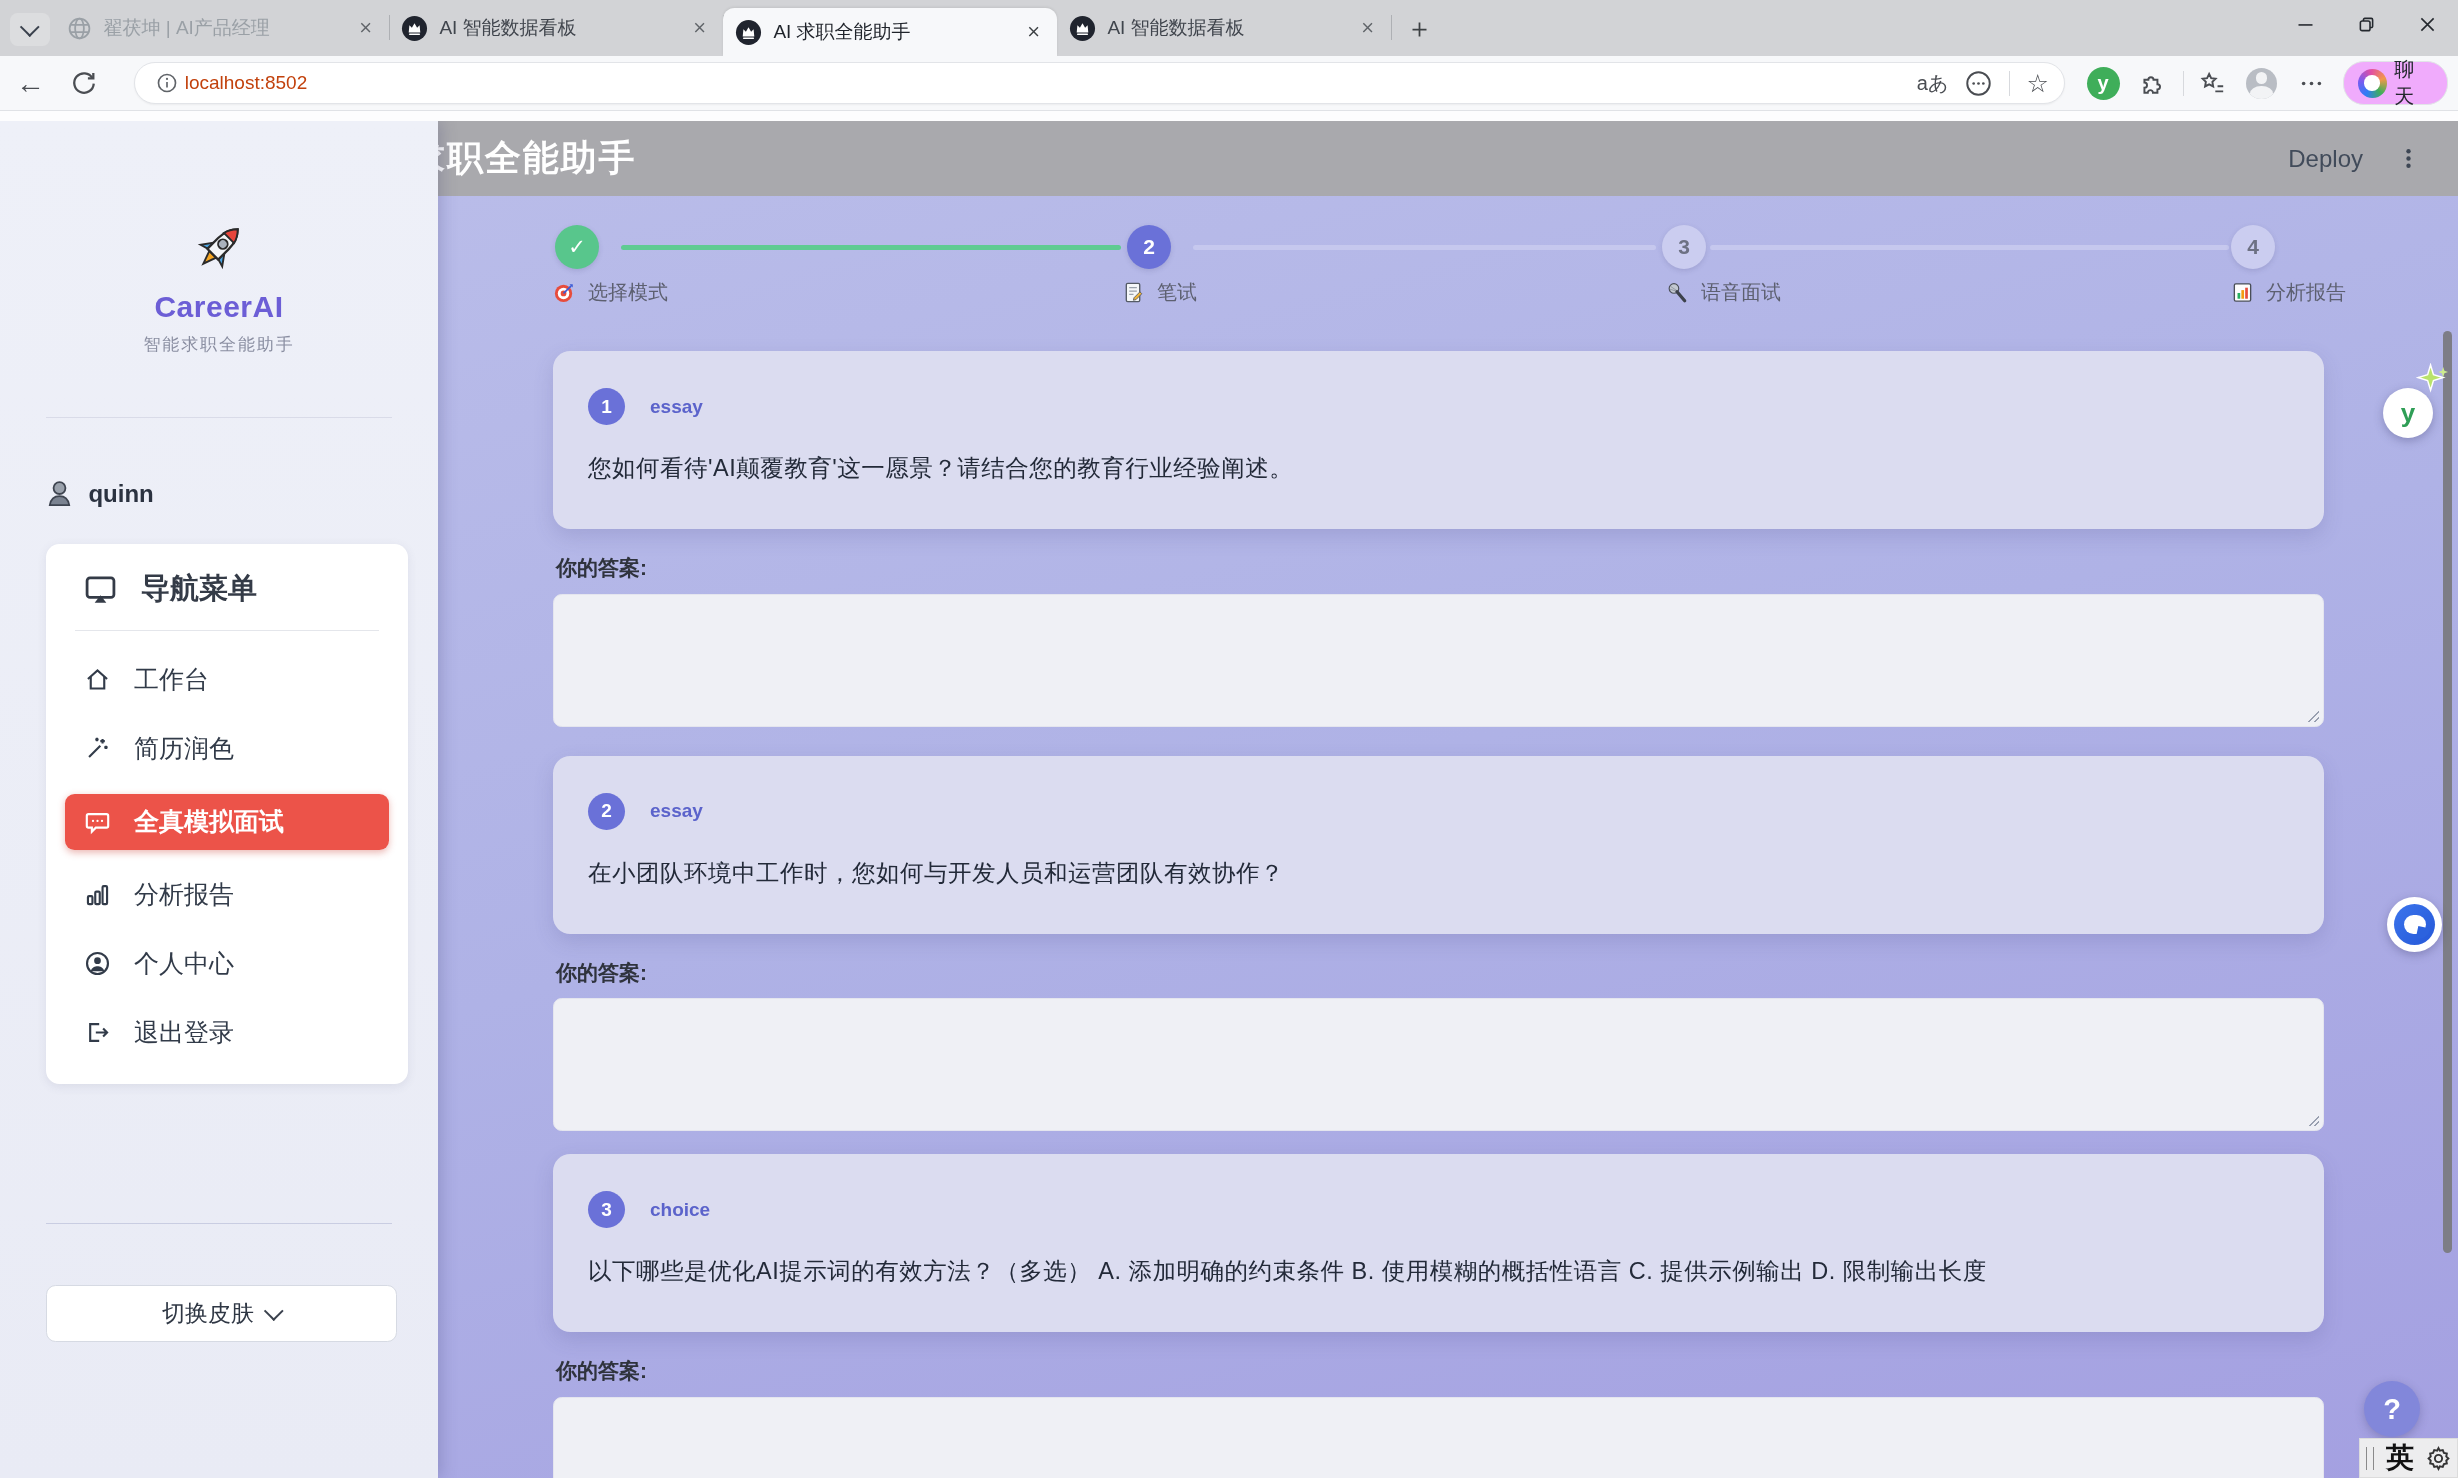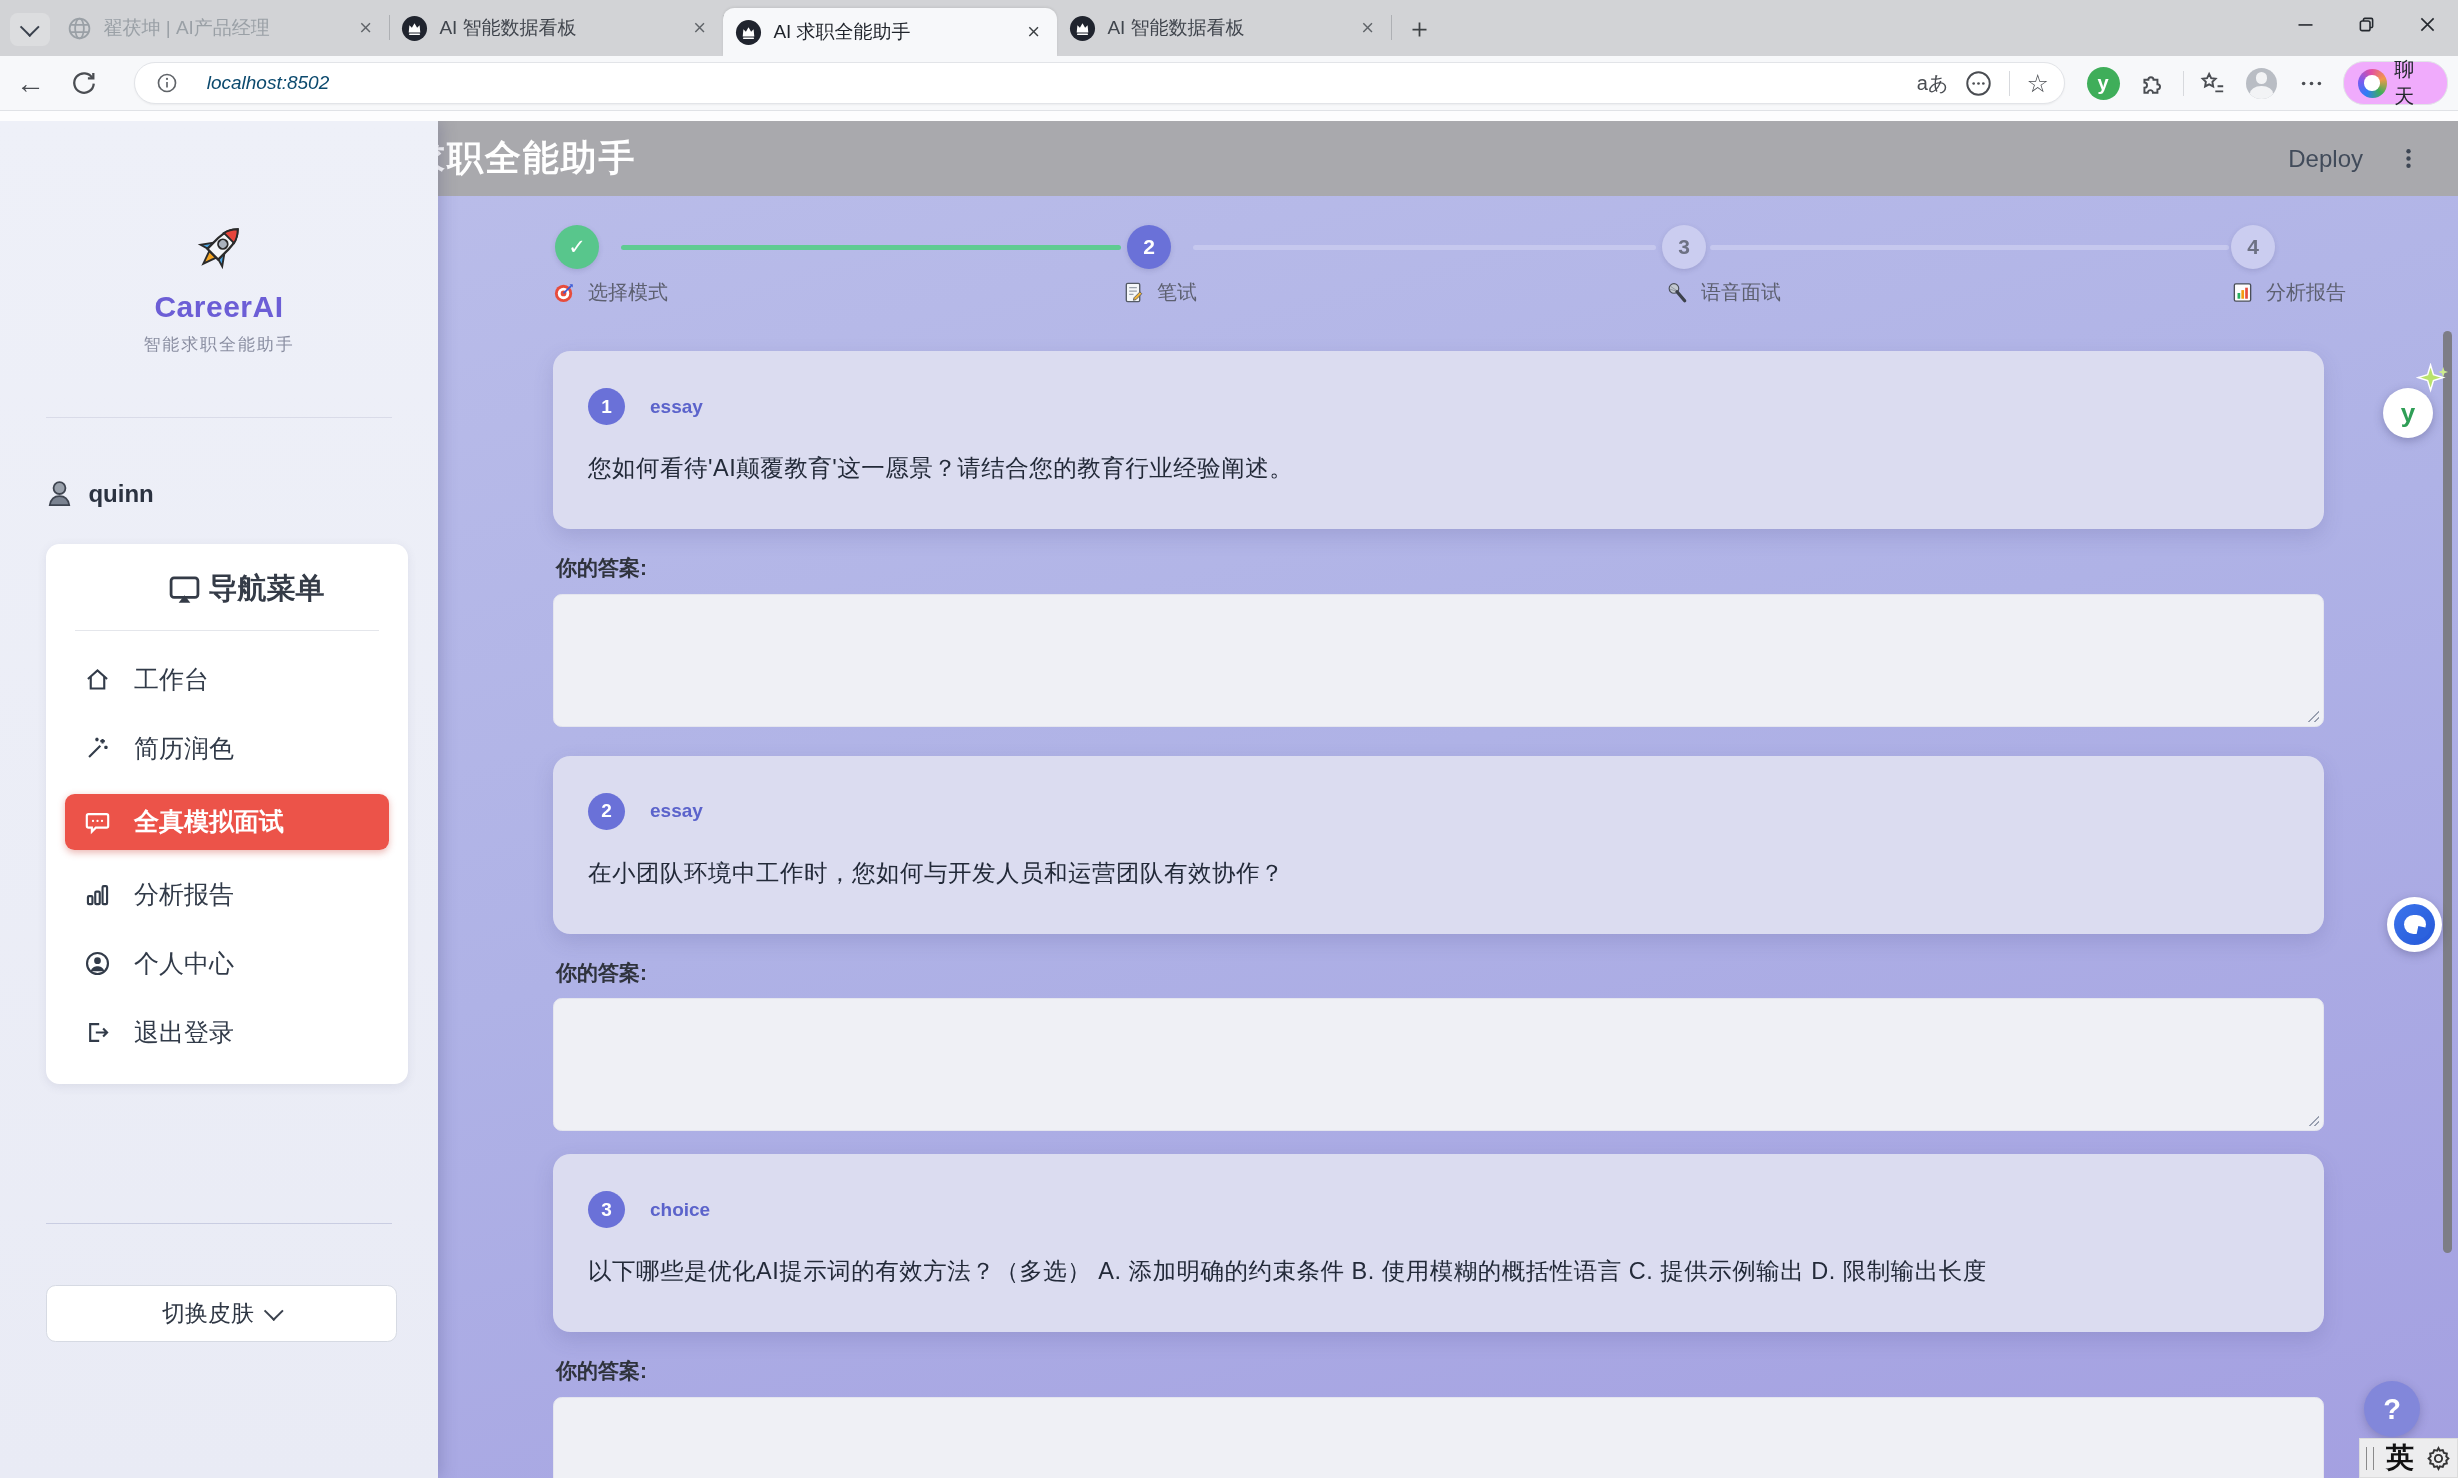--- a/index.html
+++ b/index.html
@@ -17,21 +17,21 @@
   .tab-close{width:25px;height:25px;border-radius:5.8px;display:flex;align-items:center;justify-content:center;flex:0 0 auto;}
   .newtab{width:38px;height:38px;margin:0 0 7.7px 9.6px;border-radius:7.7px;display:flex;align-items:center;justify-content:center;}
   .wincontrols{position:absolute;right:0;top:0;height:48px;display:flex;}
   .winbtn{width:61px;height:48px;display:flex;align-items:center;justify-content:center;}
   .favicon-crown{width:27px;height:27px;flex:0 0 auto;}
 
   .toolbar{position:absolute;top:56px;left:0;right:0;height:54px;background:#f7f8fa;display:flex;align-items:center;padding:0 9.6px;box-sizing:border-box;}
   .nav-btn{width:42px;height:42px;display:flex;align-items:center;justify-content:center;border-radius:7.7px;color:#4a4d52;}
   .back-glyph{font-size:29px;line-height:1;color:#4a4d52;}
   .addressbar{height:42px;margin-left:29px;width:1941px;background:#fff;border:1px solid #e2e4e8;border-radius:21px;display:flex;align-items:center;box-sizing:border-box;box-shadow:0 1px 1.9px rgba(0,0,0,.05);}
-  .addressbar .url{margin-left:29px;font-size:19px;color:#0c4a6e;font-style:italic;}
+  .addressbar .url{margin-left:7px;font-size:19px;color:#c2410c;}
   .addr-right{margin-left:auto;display:flex;align-items:center;gap:16px;margin-right:15.4px;}
   .translate-lbl{font-size:20px;color:#4a4d52;}
   .vsep{width:1px;height:25px;background:#d7d9dd;}
   .tool-ico{width:38px;height:38px;display:flex;align-items:center;justify-content:center;}
   .star-glyph{font-size:25px;color:#4a4d52;line-height:1;}
   .ext-y{width:33px;height:33px;border-radius:50%;background:#3fae5a;color:#fff;font-weight:700;font-size:20px;display:flex;align-items:center;justify-content:center;}
   .avatar{width:31px;height:31px;border-radius:50%;background:#b9bdc4;position:relative;overflow:hidden;}
   .avatar:before{content:"";position:absolute;left:9.6px;top:4.8px;width:11.5px;height:11.5px;border-radius:50%;background:#f2f3f5;}
   .avatar:after{content:"";position:absolute;left:3.8px;top:18px;width:23px;height:15.4px;border-radius:50%;background:#f2f3f5;}
   .copilot-pill{height:42px;border-radius:21px;background:#f0abfc;border:1px solid #e2e4e8;display:flex;align-items:center;padding:0 13.4px;margin-left:13.4px;gap:7.7px;}
@@ -74,21 +74,21 @@
     linear-gradient(135deg,transparent 0 58%,#99a0b0 58% 66%,transparent 66% 78%,#99a0b0 78% 86%,transparent 86%);}
 
   
   .sidebar{position:absolute;left:0;top:0;width:438px;height:1357px;background:linear-gradient(180deg,#eef0f8 0%,#e9ebf5 100%);z-index:3;box-shadow:3.8px 0 15.4px rgba(60,60,110,.25);}
   .side-logo{margin-top:96px;text-align:center;}
   .brand{margin-top:11.5px;font-size:30px;font-weight:700;color:#6c5ed6;letter-spacing:0.5px;}
   .brand-sub{margin-top:9.6px;font-size:17px;color:#8a8ea1;letter-spacing:1.9px;}
   .side-div{border:none;border-top:1px solid #d9dbe8;margin:61px 46px 0 46px;}
   .user-row{display:flex;align-items:center;gap:13.4px;margin:60px 0 0 44px;font-size:24px;font-weight:700;color:#2b3240;}
   .nav-card{width:362px;margin:35px 0 0 46px;background:#fff;border-radius:13.4px;box-shadow:0 2.9px 9.6px rgba(80,80,120,.10);padding:25px 0 27px 0;box-sizing:border-box;}
-  .nav-title{display:flex;align-items:center;gap:7px;padding-left:37px;font-size:29px;font-weight:700;color:#343b47;justify-content:center;}
+  .nav-title{display:flex;align-items:center;gap:23px;padding-left:37px;font-size:29px;font-weight:700;color:#343b47;}
   .nav-hr{border:none;border-top:1px solid #e4e6eb;margin:21px 29px 0 29px;}
   .nav-ul{list-style:none;margin:0;padding:3.8px 19px 0 19px;}
   .nav-item{height:48px;margin-top:21px;display:flex;align-items:center;gap:23px;padding-left:19px;font-size:25px;color:#323b49;border-radius:9.6px;}
   .nav-item.active{height:56px;background:#ec5349;color:#fff;font-weight:700;box-shadow:0 2.9px 7.7px rgba(200,60,50,.35);}
   .side-div2{position:absolute;left:46px;top:1094px;width:346px;border:none;border-top:1px solid #c9cde2;}
   .skin-btn{position:absolute;left:46px;top:1164px;width:351px;height:57px;background:#fff;border:1px solid #d6dae3;border-radius:9.6px;display:flex;align-items:center;justify-content:center;gap:13.4px;font-size:23px;color:#2f3744;box-sizing:border-box;}
   .chev-down{width:11.5px;height:11.5px;border-right:2.4px solid #3a414d;border-bottom:2.4px solid #3a414d;transform:rotate(45deg);margin-top:-5.8px;}
 
   
   .scroll-thumb{position:absolute;right:5.8px;top:210px;width:9.6px;height:922px;border-radius:4.8px;background:#7d7d86;z-index:4;}

